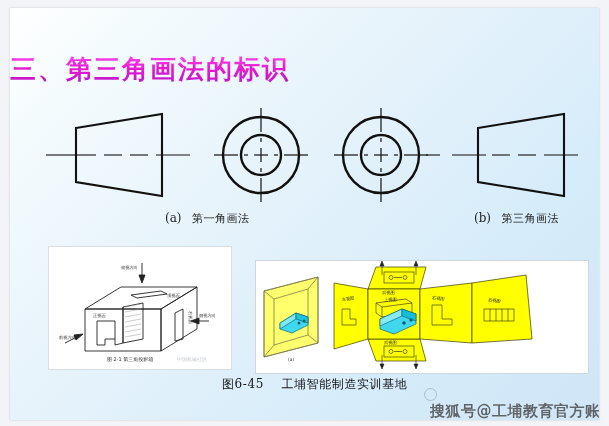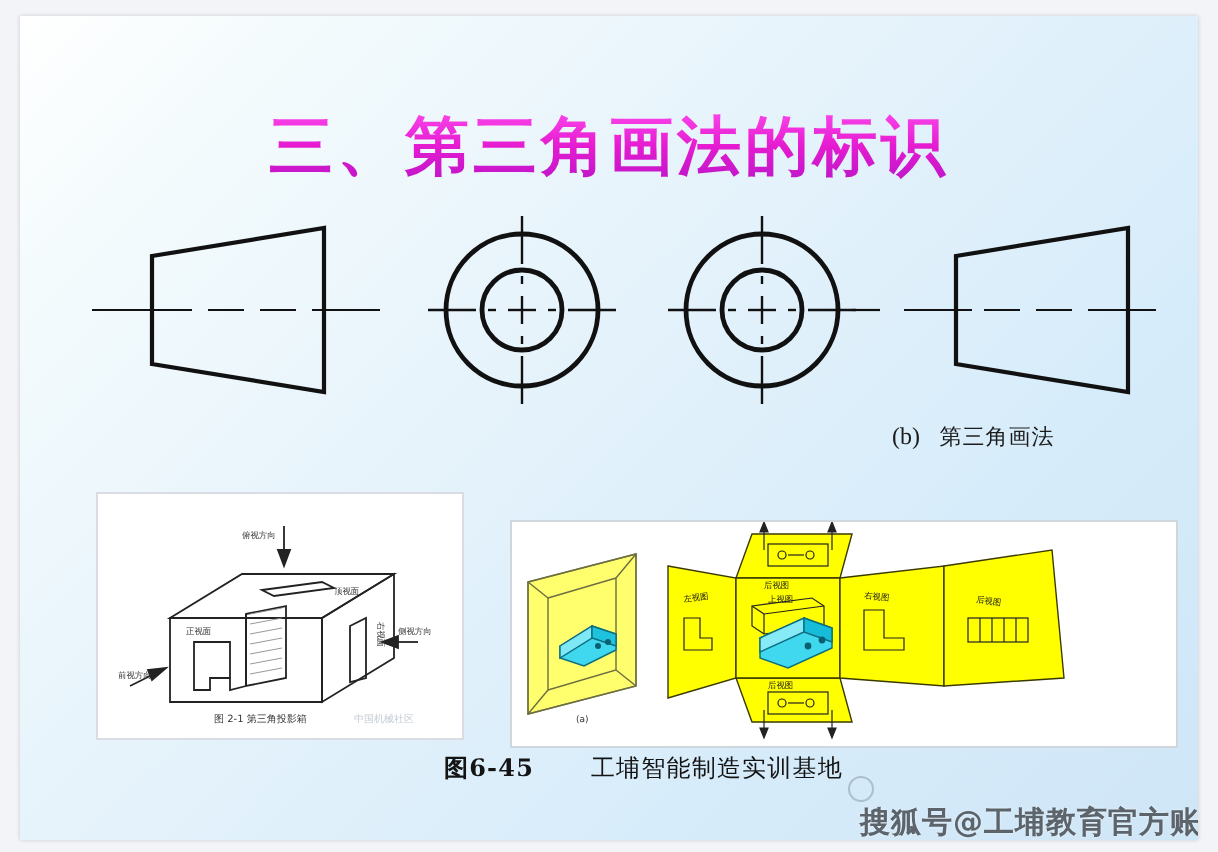--- a/index.html
+++ b/index.html
@@ -11,23 +11,23 @@
   #slide{
     position:absolute;left:10px;top:8px;width:589px;height:412px;
     background:linear-gradient(135deg,#ffffff 0%,#f4fbfd 14%,#e6f3fb 42%,#d7ecfa 72%,#cfe6f7 100%);
     box-shadow:0 0 2px rgba(0,0,0,.18);
     overflow:hidden;
   }
   .abs{position:absolute;}
 
   
   #title{
-    left:0;top:44px;width:589px;text-align:center;
+    left:0;top:44px;width:589px;
     font-family:"DejaVu Serif","Liberation Serif",serif;
-    font-size:32px;font-weight:bold;letter-spacing:2px;
+    font-size:26px;font-weight:bold;letter-spacing:2px;
     color:#ff2fe0;
     background:linear-gradient(180deg,#ff4ff0 0%,#e51bd0 48%,#b315c8 100%);
     -webkit-background-clip:text;background-clip:text;
     -webkit-text-fill-color:transparent;
     text-shadow:0 0 0 rgba(0,0,0,0);
   }
 
   
   #drawrow{left:0;top:92px;width:589px;height:110px;}
   .dwg{position:absolute;top:0;}
@@ -47,21 +47,21 @@
   }
   #picRight{
     left:245px;top:252px;width:332px;height:112px;
     background:#ffffff;border:1px solid #cfd6dc;
   }
   #figcap{
     left:212px;top:368px;
     font-family:"DejaVu Serif","Liberation Serif",serif;
     font-size:12px;color:#141414;letter-spacing:.6px;white-space:nowrap;
   }
-  #figcap .num{margin-right:24px;font-weight:bold;}
+  #figcap .num{margin-right:13px;}
 
   
   #wm1{
     left:414px;top:377px;width:190px;height:18px;
     display:flex;align-items:center;gap:5px;
     color:rgba(120,130,140,.42);font-size:13px;white-space:nowrap;
     font-family:"DejaVu Sans",sans-serif;letter-spacing:1px;
   }
   #wm1 .dot{
     width:11px;height:11px;border-radius:50%;
@@ -144,22 +144,26 @@
       <g stroke="#111111" stroke-width="1.1">
         <line x1="0" y1="55" x2="14" y2="55"></line>
         <line x1="26" y1="55" x2="60" y2="55"></line>
         <line x1="66" y1="55" x2="84" y2="55"></line>
         <line x1="92" y1="55" x2="110" y2="55"></line>
         <line x1="118" y1="55" x2="152" y2="55"></line>
       </g>
     </svg>
   </div>
 
-
-  <div class="abs capt" style="left:436px;top:203px;font-family:Liberation Serif, serif;">
+  <div class="abs capt" style="left:155px;top:203px;">
+    <span class="idx">(a)</span>
+    <span class="txt">第一角画法</span>
+  </div>
+
+  <div class="abs capt" style="left:464px;top:203px;">
     <span class="idx">(b)</span>
     <span class="txt">第三角画法</span>
   </div>
 
   <div id="picLeft" class="abs">
     <svg width="180" height="120" viewBox="0 0 180 120">
       <rect x="0" y="0" width="180" height="120" fill="#ffffff"></rect>
       <g fill="none" stroke="#222222" stroke-width="0.9">
 
         <path d="M36,62 L36,104 L112,104 L112,62 Z"></path>

